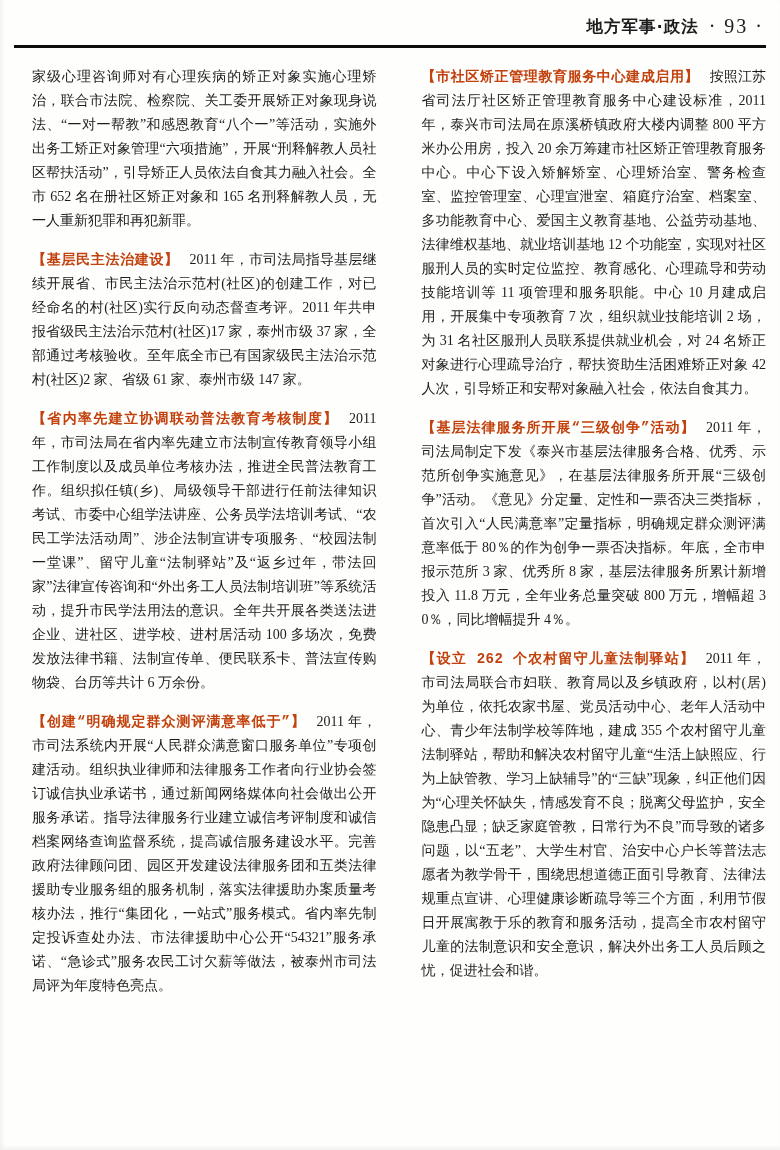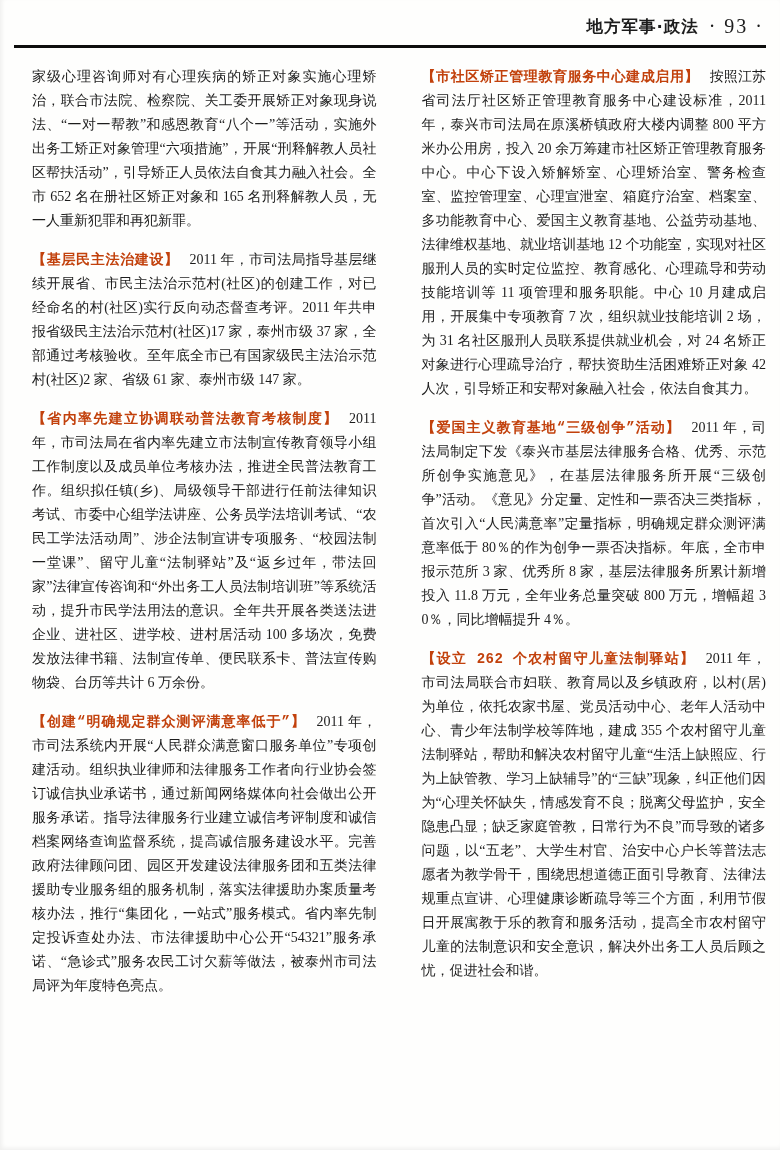--- a/index.html
+++ b/index.html
@@ -72,19 +72,19 @@
       <p class="para"><b class="entry-title">【省内率先建立协调联动普法教育考核制度】</b><span>2011 年，市司法局在省内率先建立市法制宣传教育领导小组工作制度以及成员单位考核办法，推进全民普法教育工作。组织拟任镇(乡)、局级领导干部进行任前法律知识考试、市委中心组学法讲座、公务员学法培训考试、“农民工学法活动周”、涉企法制宣讲专项服务、“校园法制一堂课”、留守儿童“法制驿站”及“返乡过年，带法回家”法律宣传咨询和“外出务工人员法制培训班”等系统活动，提升市民学法用法的意识。全年共开展各类送法进企业、进社区、进学校、进村居活动 100 多场次，免费发放法律书籍、法制宣传单、便民联系卡、普法宣传购物袋、台历等共计 6 万余份。</span></p>
 
       <p class="para"><b class="entry-title">【创建“明确规定群众测评满意率低于”】</b><span>2011 年，市司法系统内开展“人民群众满意窗口服务单位”专项创建活动。组织执业律师和法律服务工作者向行业协会签订诚信执业承诺书，通过新闻网络媒体向社会做出公开服务承诺。指导法律服务行业建立诚信考评制度和诚信档案网络查询监督系统，提高诚信服务建设水平。完善政府法律顾问团、园区开发建设法律服务团和五类法律援助专业服务组的服务机制，落实法律援助办案质量考核办法，推行“集团化，一站式”服务模式。省内率先制定投诉查处办法、市法律援助中心公开“54321”服务承诺、“急诊式”服务农民工讨欠薪等做法，被泰州市司法局评为年度特色亮点。</span></p>
 
     </section>
 
     <section class="col">
 
       <p class="para"><b class="entry-title">【市社区矫正管理教育服务中心建成启用】</b><span>按照江苏省司法厅社区矫正管理教育服务中心建设标准，2011 年，泰兴市司法局在原溪桥镇政府大楼内调整 800 平方米办公用房，投入 20 余万筹建市社区矫正管理教育服务中心。中心下设入矫解矫室、心理矫治室、警务检查室、监控管理室、心理宣泄室、箱庭疗治室、档案室、多功能教育中心、爱国主义教育基地、公益劳动基地、法律维权基地、就业培训基地 12 个功能室，实现对社区服刑人员的实时定位监控、教育感化、心理疏导和劳动技能培训等 11 项管理和服务职能。中心 10 月建成启用，开展集中专项教育 7 次，组织就业技能培训 2 场，为 31 名社区服刑人员联系提供就业机会，对 24 名矫正对象进行心理疏导治疗，帮扶资助生活困难矫正对象 42 人次，引导矫正和安帮对象融入社会，依法自食其力。</span></p>
 
-      <p class="para"><b class="entry-title">【爱国主义教育基地“三级创争”活动】</b><span>2011 年，司法局制定下发《泰兴市基层法律服务合格、优秀、示范所创争实施意见》，在基层法律服务所开展“三级创争”活动。《意见》分定量、定性和一票否决三类指标，首次引入“人民满意率”定量指标，明确规定群众测评满意率低于 80％的作为创争一票否决指标。年底，全市申报示范所 3 家、优秀所 8 家，基层法律服务所累计新增投入 11.8 万元，全年业务总量突破 800 万元，增幅超 30％，同比增幅提升 4％。</span></p>
+      <p class="para"><b class="entry-title">【基层法律服务所开展“三级创争”活动】</b><span>2011 年，司法局制定下发《泰兴市基层法律服务合格、优秀、示范所创争实施意见》，在基层法律服务所开展“三级创争”活动。《意见》分定量、定性和一票否决三类指标，首次引入“人民满意率”定量指标，明确规定群众测评满意率低于 80％的作为创争一票否决指标。年底，全市申报示范所 3 家、优秀所 8 家，基层法律服务所累计新增投入 11.8 万元，全年业务总量突破 800 万元，增幅超 30％，同比增幅提升 4％。</span></p>
 
       <p class="para"><b class="entry-title">【设立 262 个农村留守儿童法制驿站】</b><span>2011 年，市司法局联合市妇联、教育局以及乡镇政府，以村(居)为单位，依托农家书屋、党员活动中心、老年人活动中心、青少年法制学校等阵地，建成 355 个农村留守儿童法制驿站，帮助和解决农村留守儿童“生活上缺照应、行为上缺管教、学习上缺辅导”的“三缺”现象，纠正他们因为“心理关怀缺失，情感发育不良；脱离父母监护，安全隐患凸显；缺乏家庭管教，日常行为不良”而导致的诸多问题，以“五老”、大学生村官、治安中心户长等普法志愿者为教学骨干，围绕思想道德正面引导教育、法律法规重点宣讲、心理健康诊断疏导等三个方面，利用节假日开展寓教于乐的教育和服务活动，提高全市农村留守儿童的法制意识和安全意识，解决外出务工人员后顾之忧，促进社会和谐。</span></p>
     </section>
 
   </main>
 </div>
 
 </body></html>

